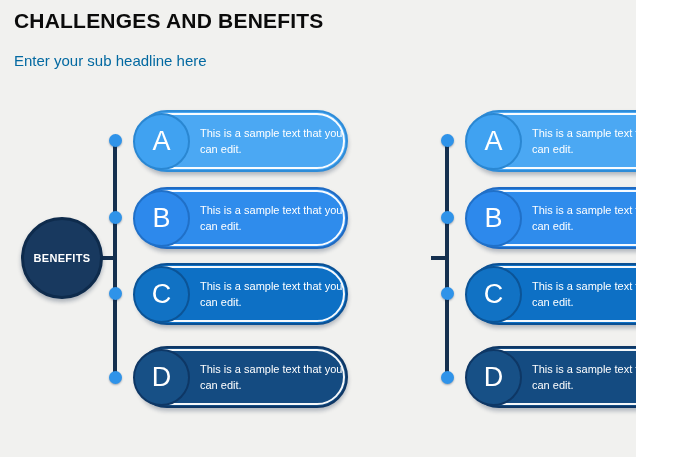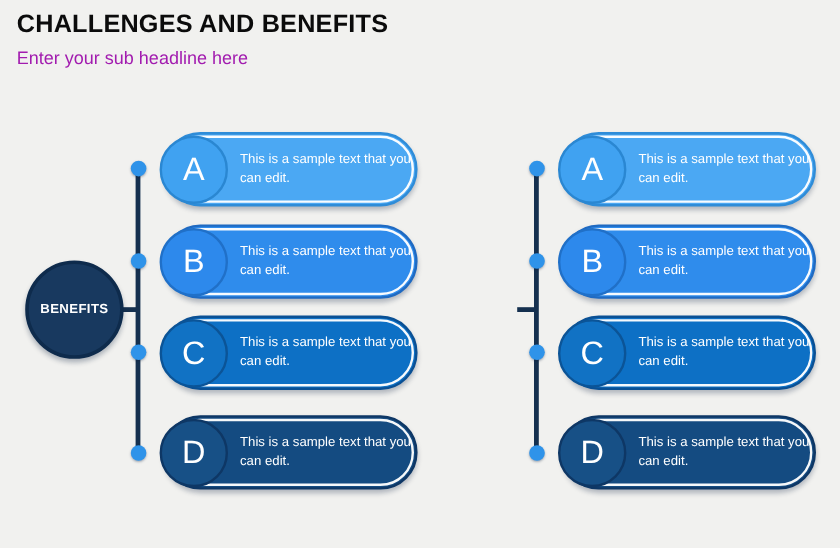--- a/index.html
+++ b/index.html
@@ -1,27 +1,27 @@
 <!DOCTYPE html>
 <html><head>
 <meta charset="utf-8">
 <style>
   html,body { margin:0; padding:0; }
   body { font-family: "Liberation Sans", sans-serif; }
   .slide {
-    position:relative; width:700px; height:457px;
+    position:relative; width:636px; height:457px;
     background:#F1F1EF; overflow:hidden;
   }
   .title {
     position:absolute; left:14px; top:9px;
     font-size:21px; font-weight:bold; color:#0B0B0B; letter-spacing:0.2px;
   }
   .subtitle {
-    position:absolute; left:14px; top:40px;
-    font-size:15px; color:#a21caf;
+    position:absolute; left:14px; top:52px;
+    font-size:15px; color:#0369a1;
   }
   .group { position:absolute; inset:0; }
 
   
   .hub {
     position:absolute; top:217px; width:82px; height:82px;
     border-radius:50%; border:3px solid; box-sizing:border-box;
     display:flex; align-items:center; justify-content:center;
     color:#fff; font-size:11px; font-weight:bold; letter-spacing:0.3px;
     box-shadow:0 3px 4px rgba(10,30,60,0.30);

